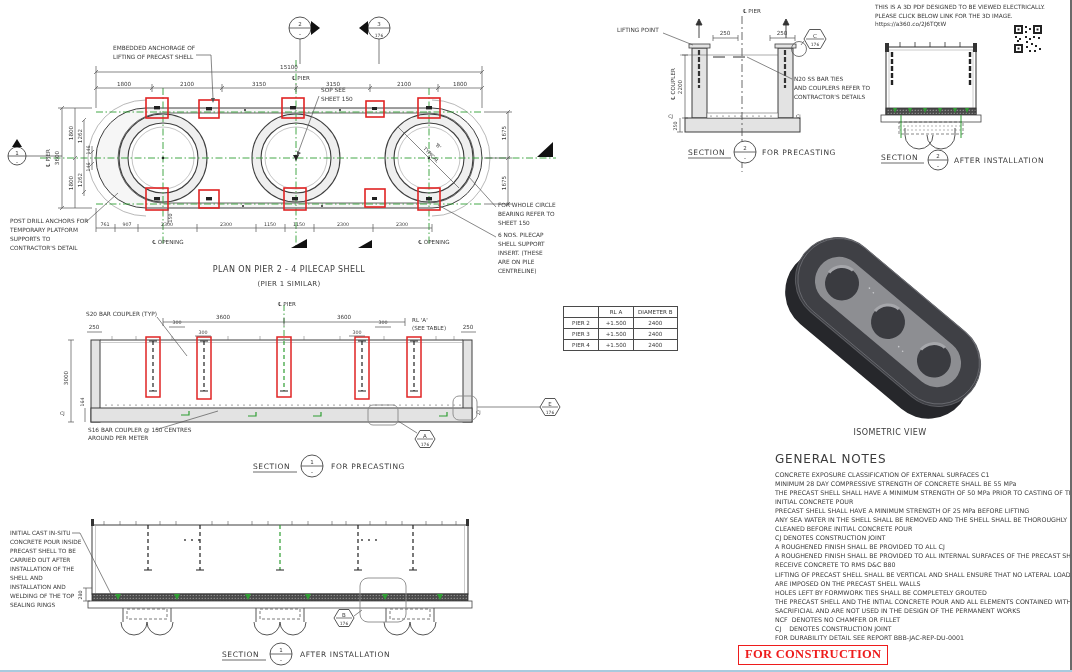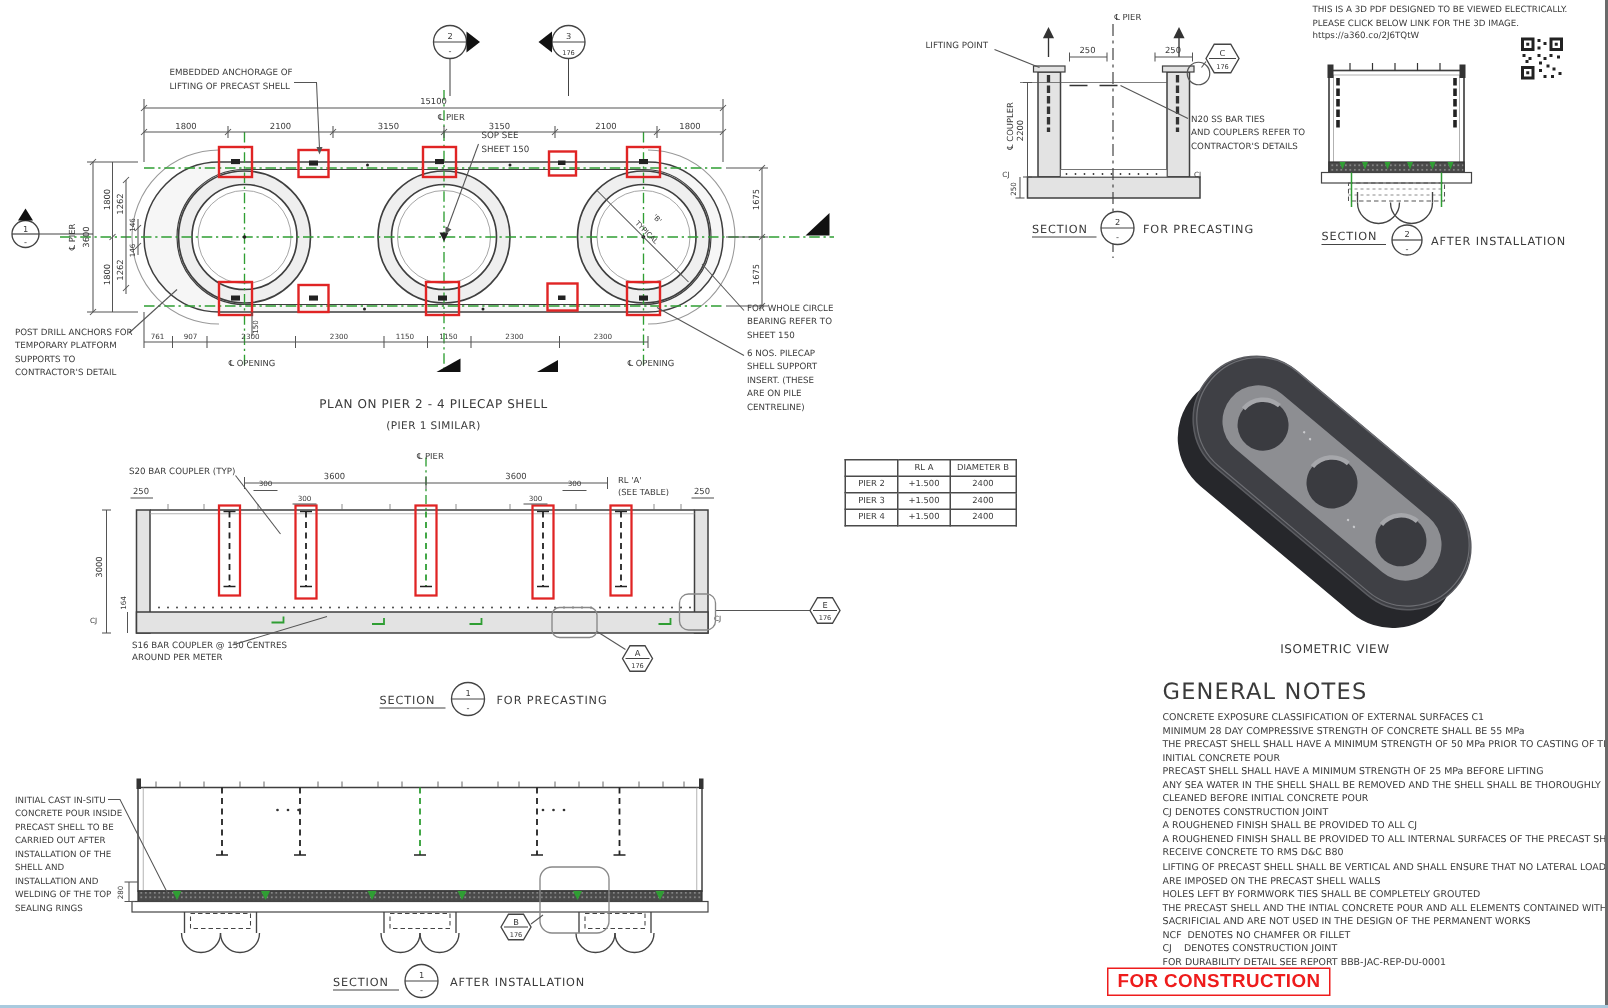--- a/index.html
+++ b/index.html
@@ -14,25 +14,25 @@
   .ttl2{font-size:7px;letter-spacing:.3px;}
   .st{font-size:7.5px;letter-spacing:.6px;}
   .mk{font-size:5.5px;}
   .mks{font-size:4.4px;}
   #pdf-note{position:absolute;left:875px;top:3px;width:200px;font-size:5.8px;line-height:8.6px;}
   #qr-box{position:absolute;left:1013px;top:24px;}
   #rl-table{position:absolute;left:563px;top:306px;}
   #rl-table table{border-collapse:collapse;font-size:5.6px;}
   #rl-table td,#rl-table th{border:0.9px solid #4a4a4a;padding:1px 4px;text-align:center;font-weight:normal;min-width:26px;height:8px;}
   #notes{position:absolute;left:775px;top:452px;width:298px;}
-  #notes .nt-title{font-size:15px;letter-spacing:.8px;margin-bottom:4px;}
+  #notes .nt-title{font-size:12px;letter-spacing:.8px;margin-bottom:4px;}
   .note-line{font-size:6.3px;line-height:9.05px;white-space:pre;}
   #stamp{position:absolute;left:738px;top:645px;border:1.6px solid #ee1c1c;color:#ee1c1c;
          font-size:12.5px;font-weight:600;padding:1px 6px 2px 6px;letter-spacing:.3px;
-         font-family:Liberation Sans, sans-serif;}
+         font-family:Liberation Serif, serif;}
   #edge-right{position:absolute;right:0;top:0;width:2px;height:672px;background:#6a6a6a;}
   #edge-bottom{position:absolute;left:0;bottom:0;width:1072px;height:2px;background:#a9cade;}
 </style>
 </head>
 <body>
 
 <div id="sheet">
 
 <svg id="plan" style="left:0;top:0" width="580" height="300" viewBox="0 0 580 300">
   <defs>

